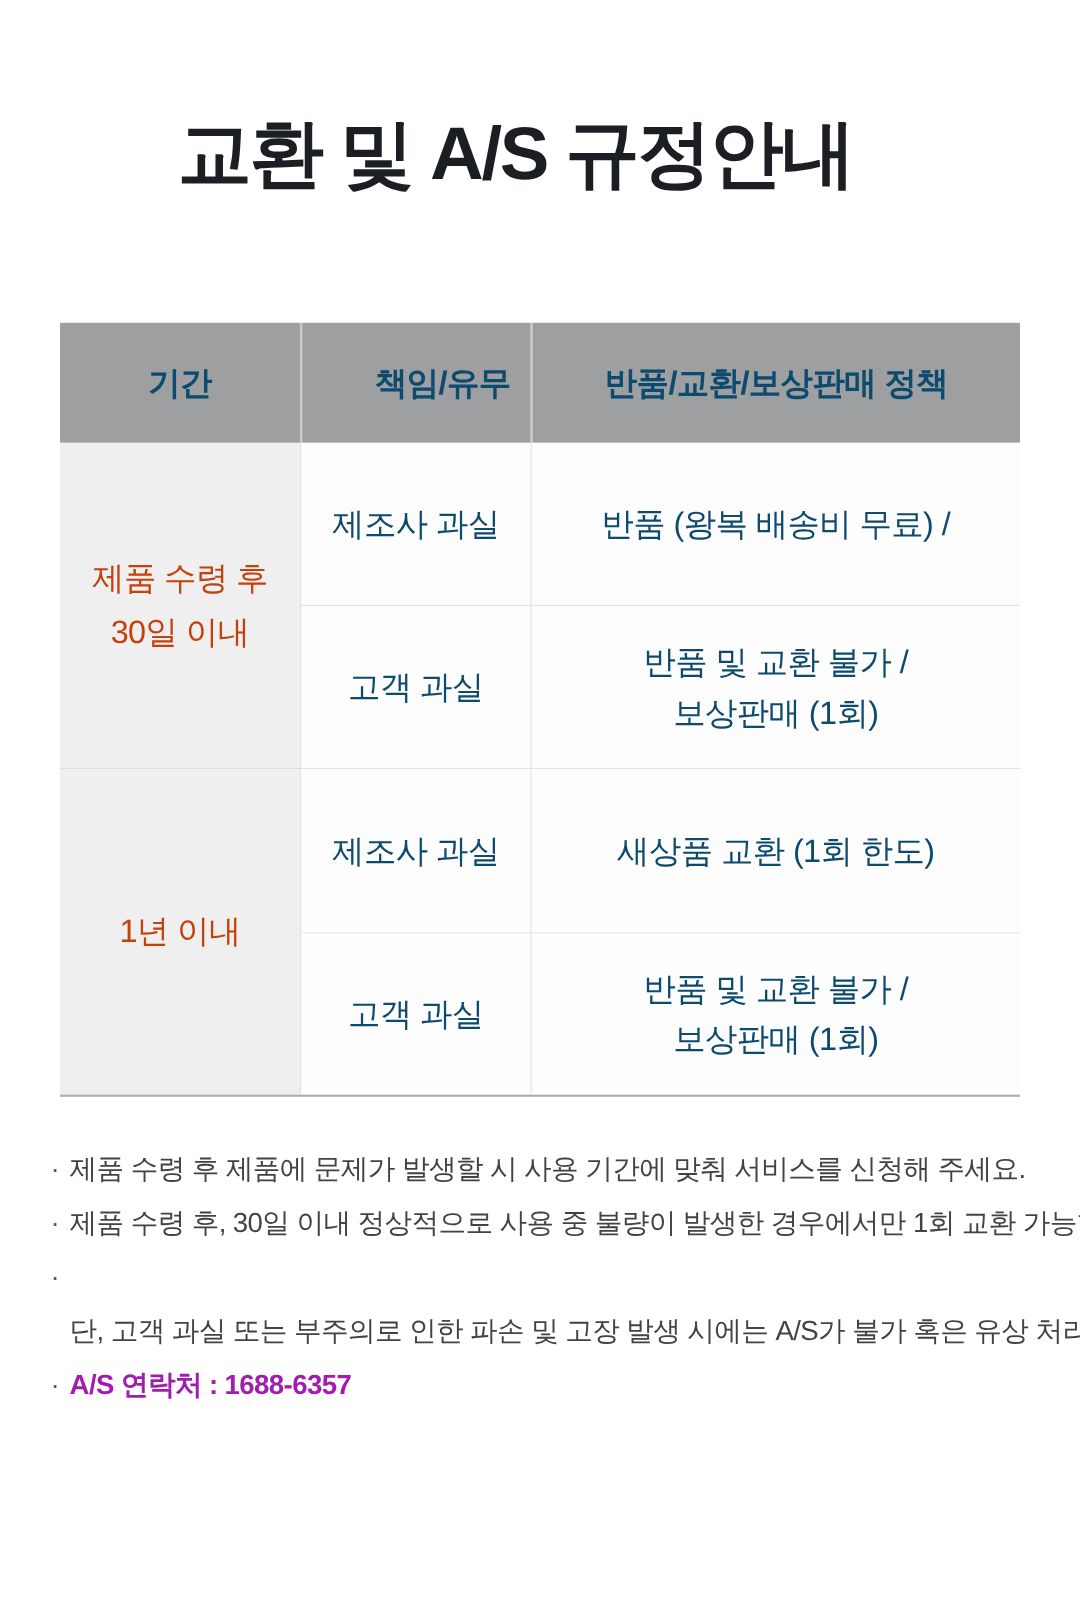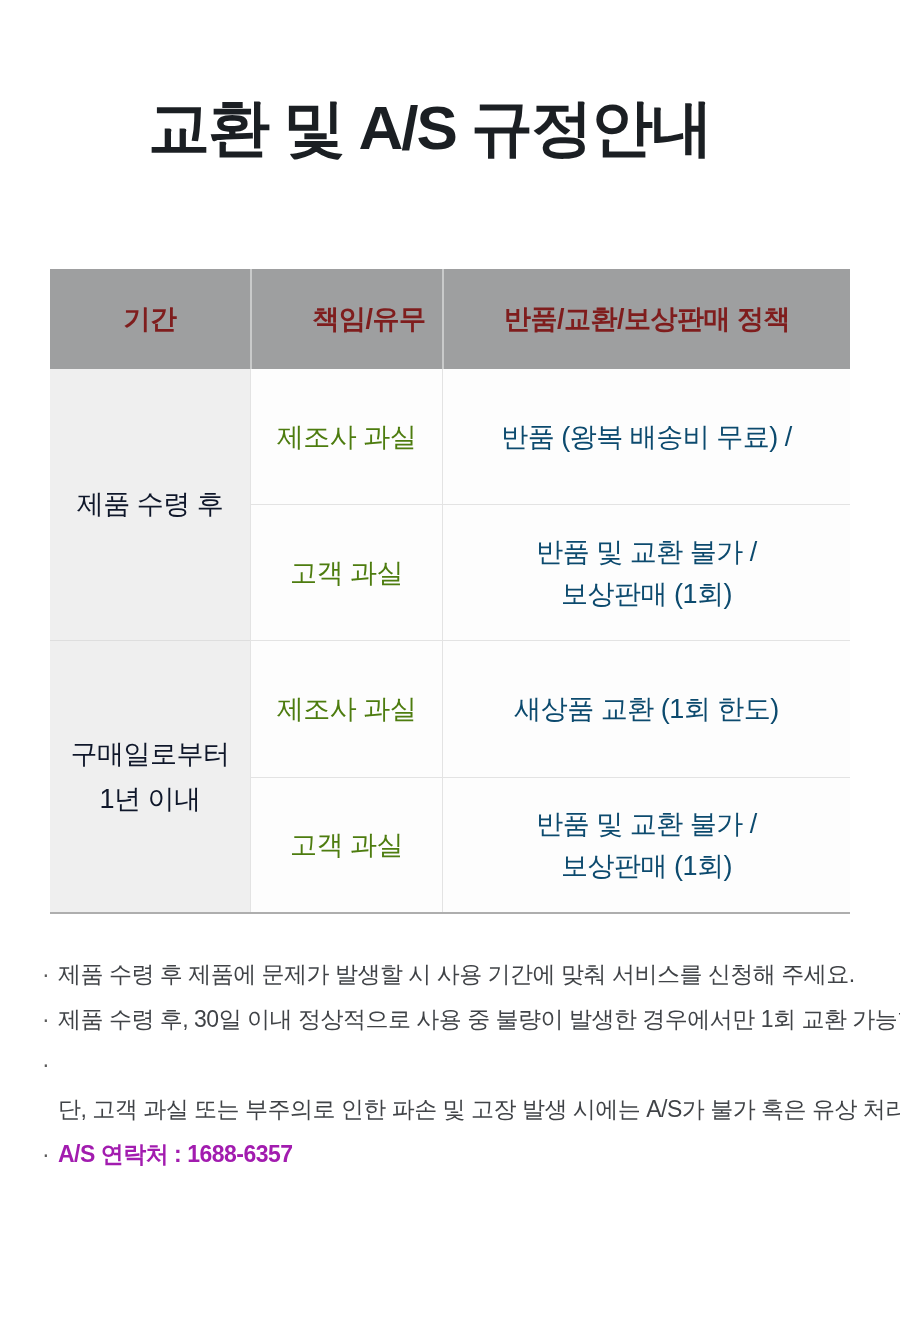--- a/index.html
+++ b/index.html
@@ -36,46 +36,46 @@
   .cell {
     display:flex;
     flex-direction:column;
     align-items:center;
     justify-content:center;
     text-align:center;
     letter-spacing:-0.5px;
   }
   .th {
     background:#9e9fa0;
-    color:#7f1d1d;
+    color:#0c4a6e;
     font-size:27px;
     font-weight:600;
     grid-row:1;
   }
   .th-divider { border-left:2px solid #c9caca; }
   .th1 { grid-column:1; }
   .th2 { grid-column:2;padding-left:44px; }
   .th3 { grid-column:3; }
 
   .period {
     grid-column:1;
     background:#efefef;
-    color:#0f172a;
+    color:#c2410c;
     font-size:27px;
     line-height:45px;
   }
   .period-1 { grid-row:2 / span 2; border-bottom:1px solid #dedede; }
   .period-2 { grid-row:4 / span 2; }
 
   .resp, .policy {
     background:#fdfdfd;
     font-size:27px;
     border-left:1px solid #e3e3e3;
   }
-  .resp   { grid-column:2; color:#4d7c0f; }
+  .resp   { grid-column:2; color:#0c4a6e; }
   .policy { grid-column:3; color:#0c4a6e; line-height:42px; }
   .r1 { grid-row:2; }
   .r2 { grid-row:3; }
   .r3 { grid-row:4; }
   .r4 { grid-row:5; }
   .rb { border-bottom:1px solid #e3e3e3; }
 
   
   .notes {
     position:absolute;
@@ -106,23 +106,23 @@
 <h1 class="page-title">교환 및 A/S 규정안내</h1>
 
 <div class="policy-table">
 
   <div class="cell th th1">기간</div>
   <div class="cell th th2 th-divider">책임/유무</div>
   <div class="cell th th3 th-divider">반품/교환/보상판매 정책</div>
 
   <div class="cell period period-1">
     <div>제품 수령 후</div>
+    <div>30일 이내</div>
   </div>
   <div class="cell period period-2">
-    <div>구매일로부터</div>
     <div>1년 이내</div>
   </div>
 
   <div class="cell resp r1 rb">제조사 과실</div>
   <div class="cell policy r1 rb">
     <div>반품 (왕복 배송비 무료) /</div>
   </div>
 
   <div class="cell resp r2 rb">고객 과실</div>
   <div class="cell policy r2 rb">

